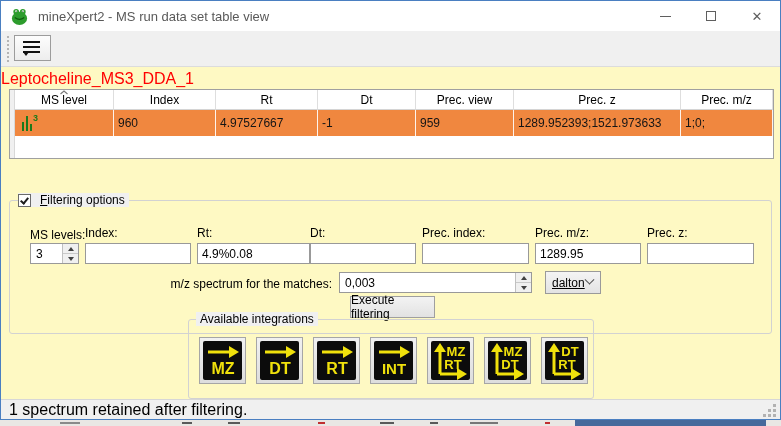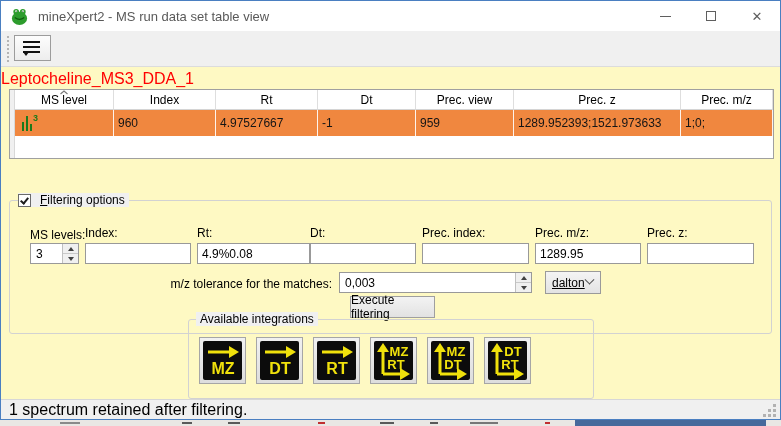--- a/index.html
+++ b/index.html
@@ -200,21 +200,21 @@
 
       <div class="flabel" style="left:412px; top:25px;">Prec. index:</div>
       <input class="ftext" style="left: 412px; top: 42px; width: 107px;" value="">
 
       <div class="flabel" style="left:525px; top:25px;">Prec. m/z:</div>
       <input class="ftext" style="left: 525px; top: 42px; width: 106px;" value="1289.95">
 
       <div class="flabel" style="left:637px; top:25px;">Prec. z:</div>
       <input class="ftext" style="left: 637px; top: 42px; width: 107px;" value="">
 
-      <div class="flabel" style="left:142px; top:76px; width:180px; text-align:right;">m/z tolerance for the matches:</div>
+      <div class="flabel" style="left:142px; top:76px; width:180px; text-align:right;">m/z spectrum for the matches:</div>
       <div class="spin" style="left:329px; top:71px; width:193px;">
         <div class="val">0,003</div>
         <div class="arrows">
           <div class="sbtn">
               <span class="tri-up"></span>
             </div>
           <div class="sbtn">
               <span class="tri-dn"></span>
             </div>
         </div>
@@ -254,20 +254,29 @@
         <div class="int-btn">
             <span class="int-black">
           <svg width="38" height="38" viewBox="0 0 38 38">
             <line x1="4" y1="10" x2="26" y2="10" stroke="#f0e10c" stroke-width="3"></line>
                 <polygon points="25,4 35,10 25,16" fill="#f0e10c"></polygon>
             <text x="19" y="32" text-anchor="middle" font-size="16" font-weight="bold" fill="#f0e10c">RT</text>
           </svg>
             </span>
         </div>
 
+        <div class="int-btn">
+            <span class="int-black">
+          <svg width="38" height="38" viewBox="0 0 38 38">
+            <line x1="4" y1="10" x2="26" y2="10" stroke="#f0e10c" stroke-width="3"></line>
+                <polygon points="25,4 35,10 25,16" fill="#f0e10c"></polygon>
+            <text x="19" y="32" text-anchor="middle" font-size="15" font-weight="bold" fill="#f0e10c">INT</text>
+          </svg>
+            </span>
+        </div>
 
         <div class="int-btn">
             <span class="int-black">
           <svg width="38" height="38" viewBox="0 0 38 38">
             <line x1="8" y1="32" x2="8" y2="9" stroke="#f0e10c" stroke-width="3"></line>
                 <polygon points="2,10 8,1 14,10" fill="#f0e10c"></polygon>
             <line x1="8" y1="32" x2="26" y2="32" stroke="#f0e10c" stroke-width="3"></line>
                 <polygon points="25,26 35,32 25,38" fill="#f0e10c"></polygon>
             <text x="24" y="14" text-anchor="middle" font-size="13" font-weight="bold" fill="#f0e10c">MZ</text>
             <text x="21" y="27" text-anchor="middle" font-size="13" font-weight="bold" fill="#f0e10c">RT</text>

